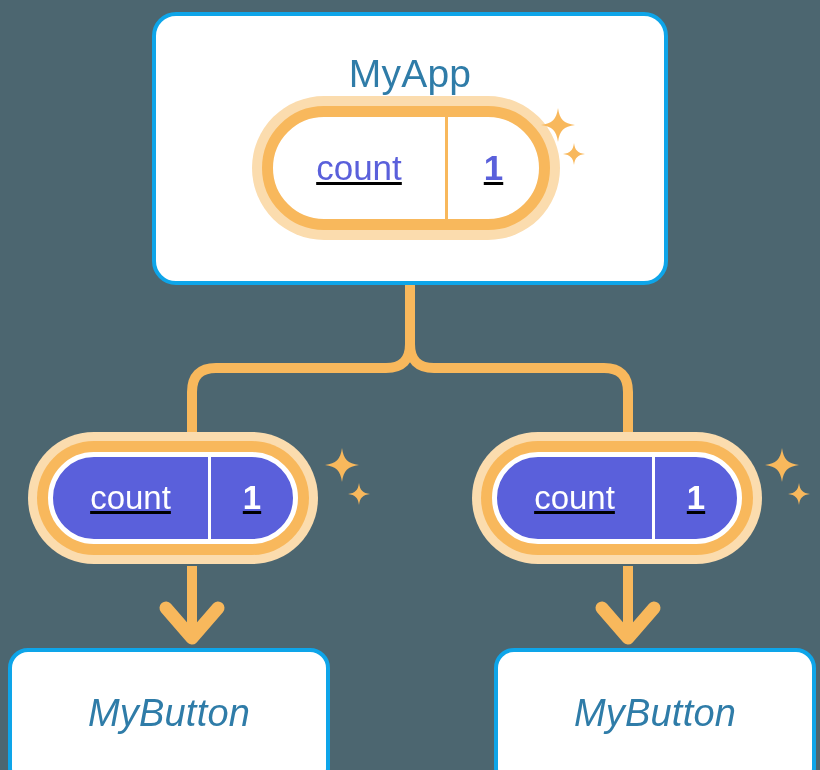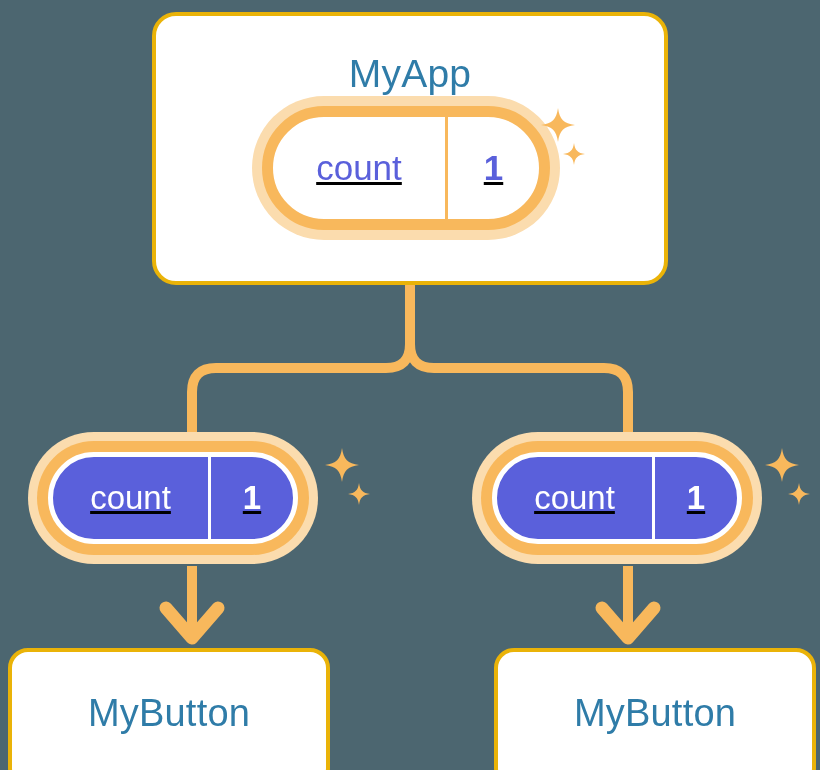--- a/index.html
+++ b/index.html
@@ -13,21 +13,21 @@
     height: 770px;
     background: var(--bg, #4c6670);
     overflow: hidden;
     font-family: "Liberation Sans", sans-serif;
   }
 
   
   .card {
     position: absolute;
     background: #ffffff;
-    border: 4px solid #eab308;
+    border: 4px solid #0ea5e9;
     border-radius: 22px;
     box-sizing: border-box;
   }
   #app-card {
     left: 152px;
     top: 12px;
     width: 516px;
     height: 273px;
     border-radius: 24px;
   }
@@ -44,21 +44,21 @@
     left: 0;
     right: 0;
     text-align: center;
     color: #2f7ca8;
     font-size: 39px;
     font-weight: 400;
     letter-spacing: .2px;
     white-space: nowrap;
   }
   #app-card .card-title { top: 36px; }
-  .btn-card .card-title { top: 40px; font-size: 38px; }
+  .btn-card .card-title { top: 40px; font-size: 38px; font-style: italic; }
 
   
   .pill-wrap {
     position: absolute;
     display: flex;
     align-items: center;
     justify-content: center;
     text-decoration: underline;
   }
   .pill {

